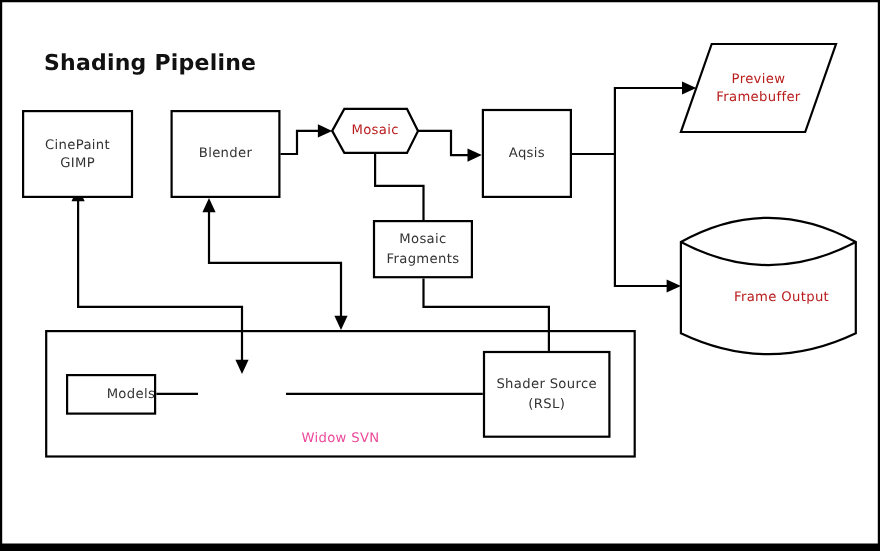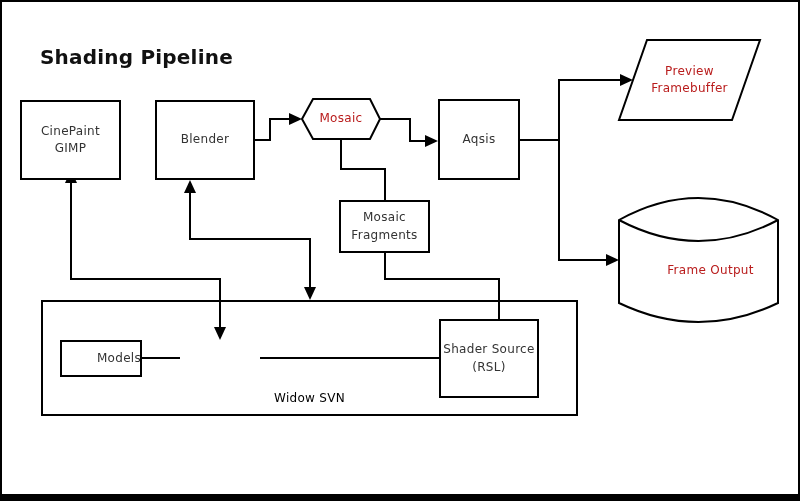--- a/index.html
+++ b/index.html
@@ -26,29 +26,29 @@
     position:absolute;display:flex;align-items:center;justify-content:center;
     text-align:center;font-size:12px;color:#b91c1c;letter-spacing:0.3px;
     line-height:1.45;white-space:pre-line;z-index:2;background:transparent;
   }
   .container-box{
     position:absolute;box-sizing:border-box;border:2px solid #000;
     background:transparent;z-index:0;
   }
   .container-label{
     position:absolute;left:0;right:0;bottom:9px;text-align:center;
-    font-size:12px;color:#000000;letter-spacing:0.3px;
+    font-size:12px;color:#ec4899;letter-spacing:0.3px;
   }
   .node.cinepaint{left:20px;top:100px;width:101px;height:80px;}
   .node.blender{left:155px;top:100px;width:100px;height:80px;}
   .node.aqsis{left:438px;top:99px;width:82px;height:81px;text-align:center;}
   .node.mosaic-fragments{left:339px;top:200px;width:91px;height:53px;}
   .node.models{left:60px;top:340px;width:82px;height:37px;padding-left:36px;}
   .node.textures{left:180px;top:340px;width:80px;height:37px;}
-  .node.shader-source{left:439px;top:319px;width:100px;height:79px;}
+  .node.shader-source{left:439px;top:319px;width:116px;height:79px;}
   .container-box.widow{left:41px;top:300px;width:537px;height:116px;}
   .shape-label.mosaic{left:302px;top:99px;width:78px;height:40px;}
   .shape-label.preview{left:619px;top:40px;width:141px;height:80px;}
   .shape-label.frame-output{left:619px;top:238px;width:159px;height:66px;margin-left:12px;}
 </style>
 </head>
 <body>
 
 <div class="stage">
 

